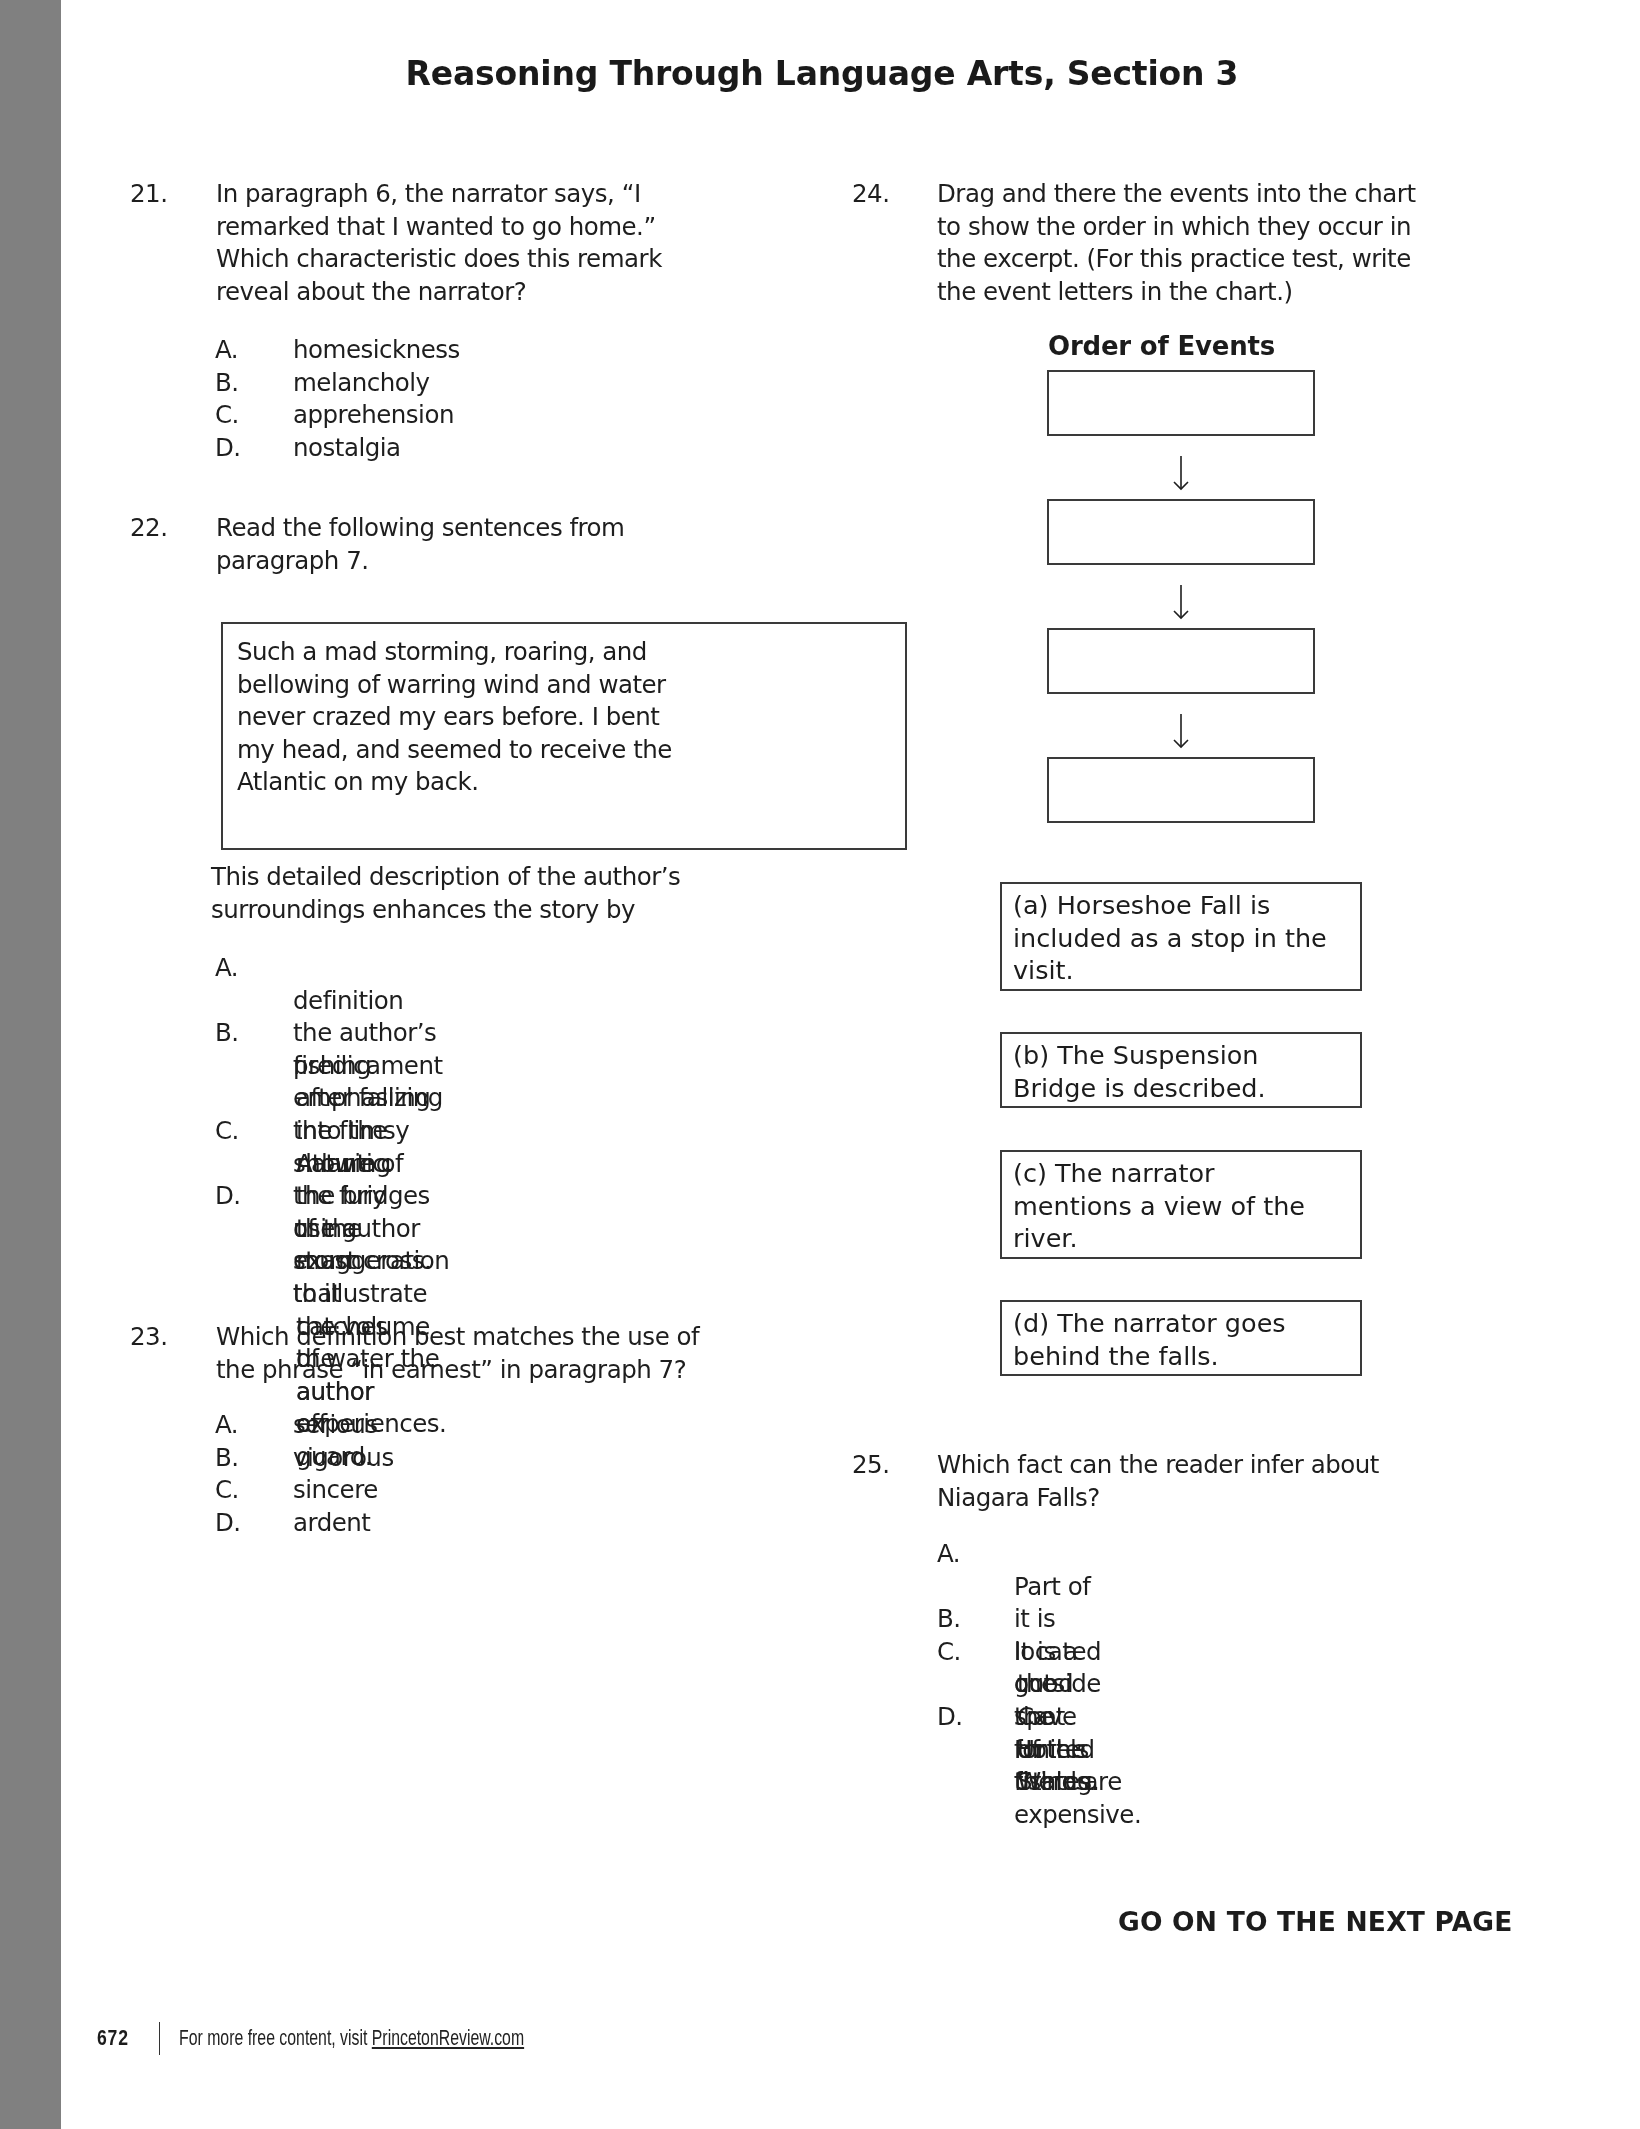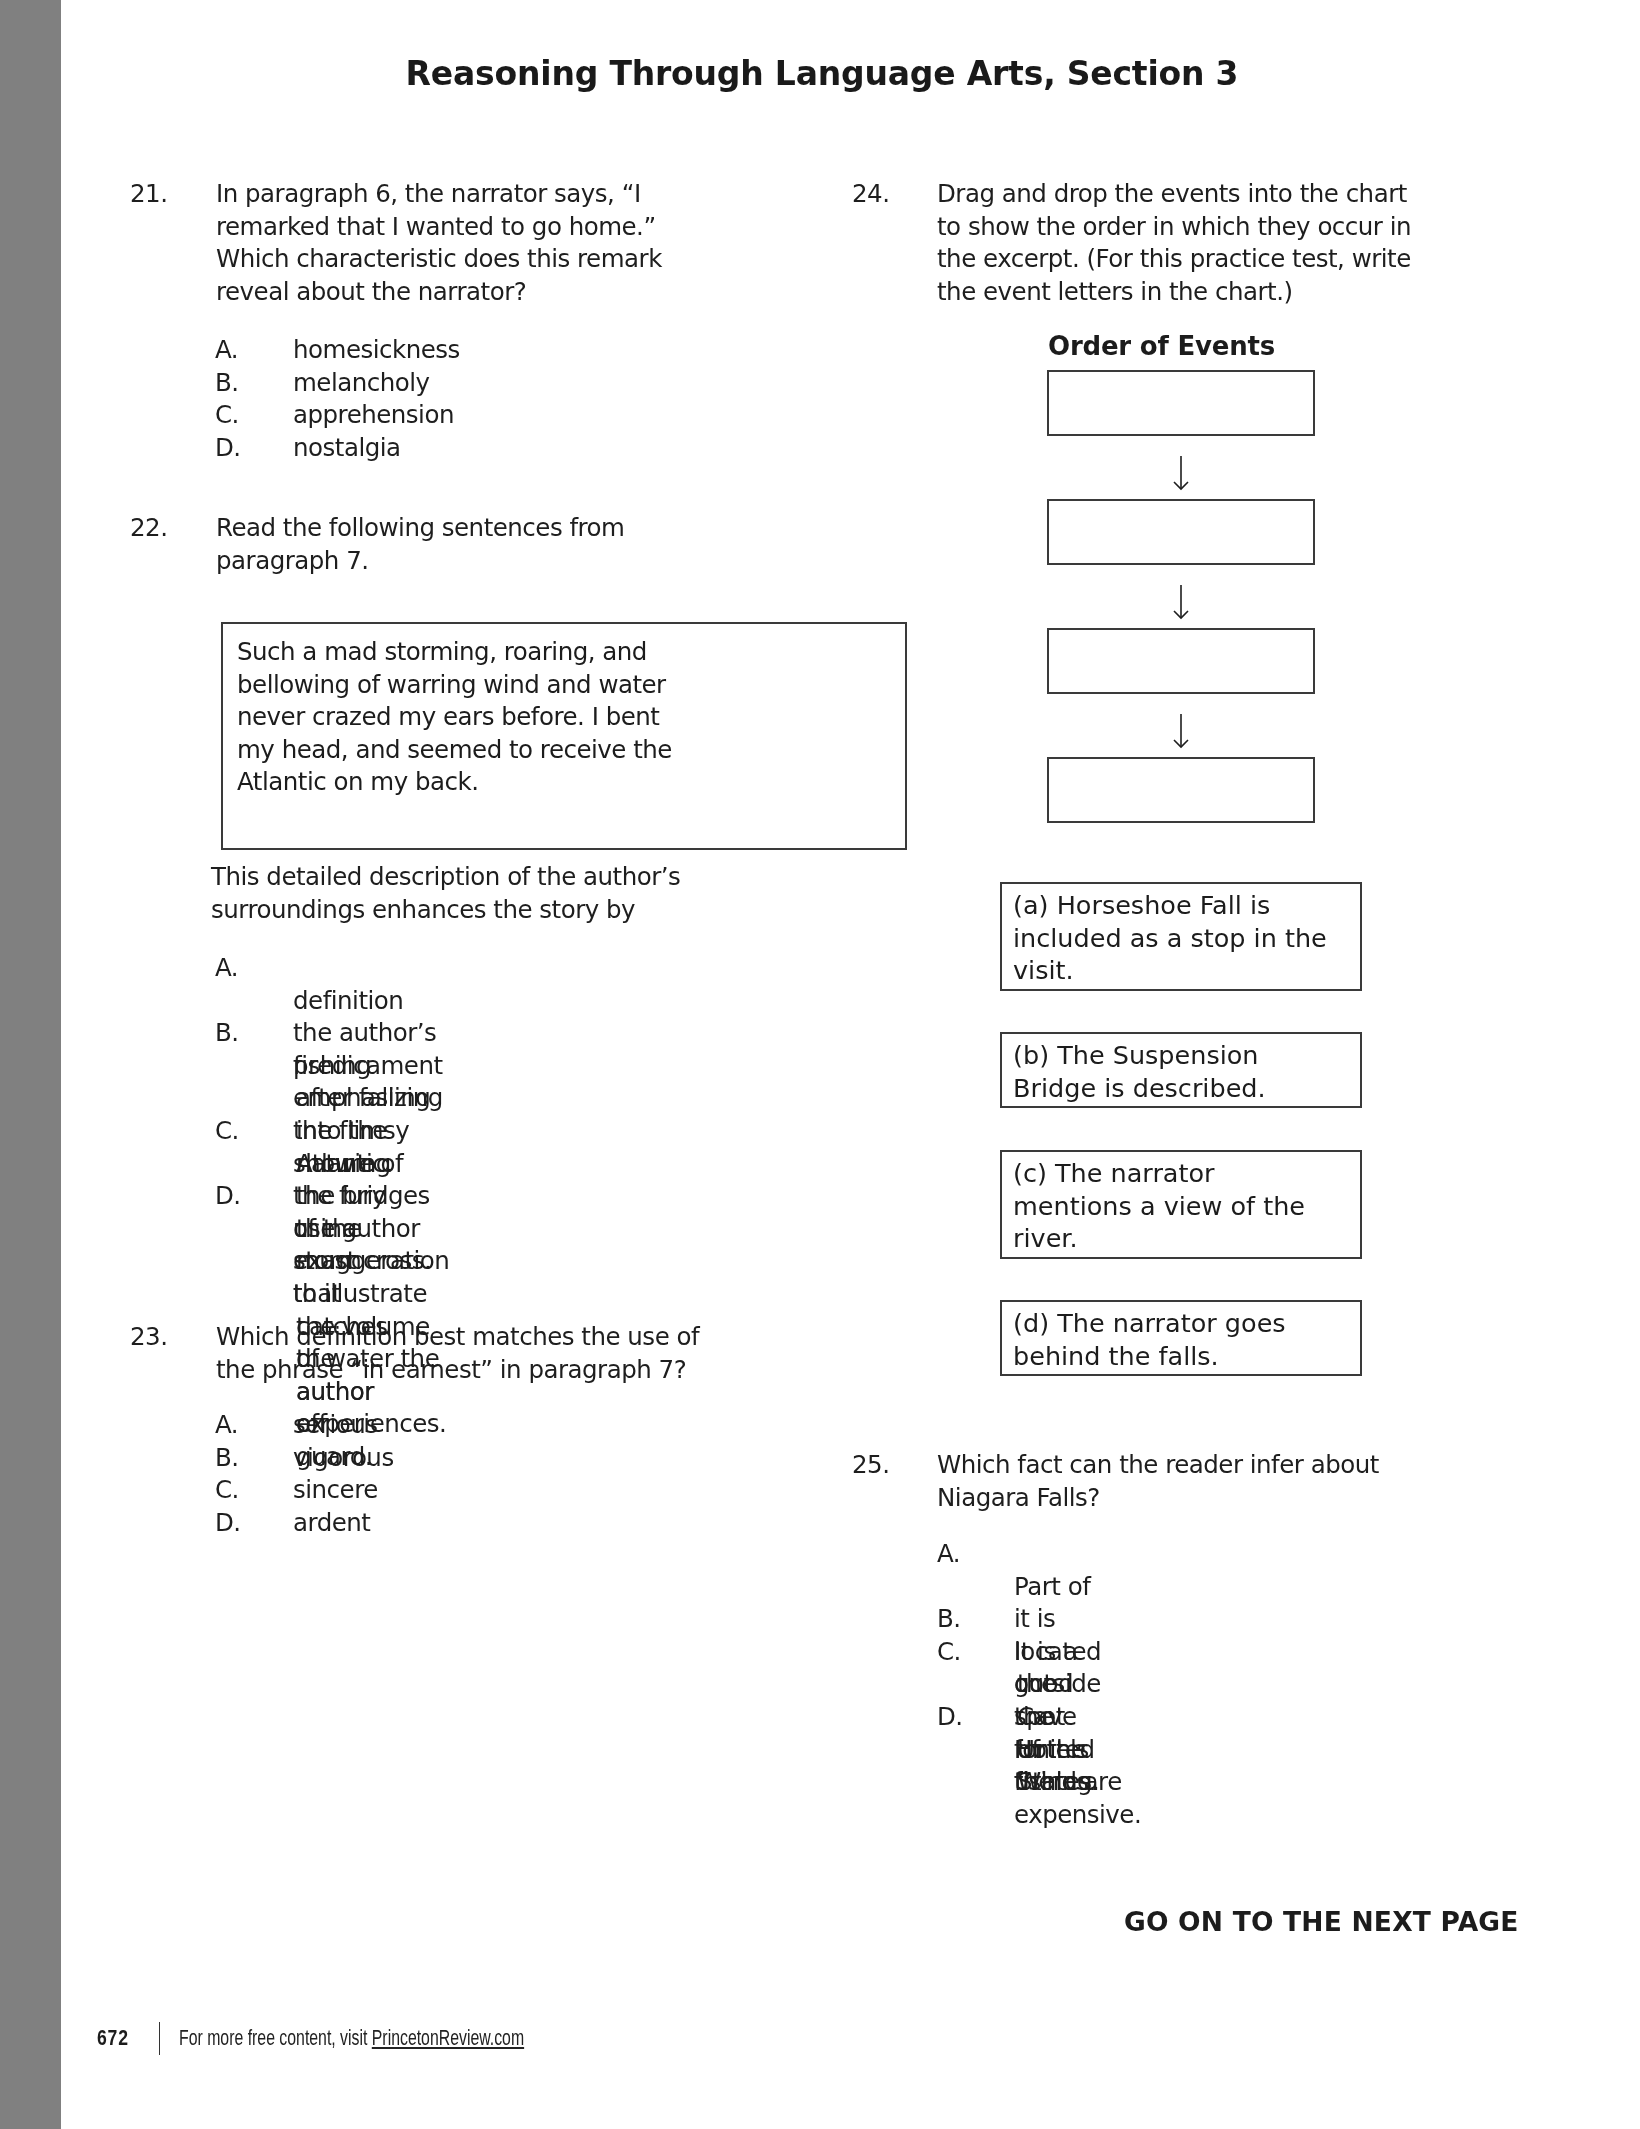--- a/index.html
+++ b/index.html
@@ -32,21 +32,21 @@
   .chart-title {
     position: absolute; left: 1048px; top: 330px; font-weight: bold; font-size: 26px; line-height: 32px; letter-spacing: -0.2px;
   }
   .order-box { position: absolute; left: 1047px; width: 268px; height: 66px; border: 2px solid #3a3a3a; box-sizing: border-box; background: #fff; }
   .arrow { position: absolute; left: 1171px; width: 20px; height: 36px; }
   .event-card {
     position: absolute; left: 1000px; width: 362px; border: 2px solid #3a3a3a; box-sizing: border-box;
     padding: 5px 10px 6px 11px; font-size: 25.5px; line-height: 32.5px; letter-spacing: 0; white-space: pre-line; margin-top: 6px;
   }
   .next-page {
-    position: absolute; left: 1118px; top: 1906px; font-weight: bold; font-size: 26.5px; letter-spacing: 0.2px; line-height: 32px; margin-left: 6px;
+    position: absolute; left: 1118px; top: 1906px; font-weight: bold; font-size: 26.5px; letter-spacing: 0.2px; line-height: 32px;
   }
   .footer { position: absolute; left: 97px; top: 2019px; height: 40px; font-family: "Liberation Sans", sans-serif; }
   .pg-num { position: absolute; left: 0; top: 6px; font-weight: bold; font-size: 22px; letter-spacing: 1px; transform: scaleX(0.8); transform-origin: left; }
   .footer-rule { position: absolute; left: 62px; top: 3px; width: 1px; height: 33px; background: #333; }
   .footer-text { position: absolute; left: 82px; top: 6px; font-size: 22px; white-space: nowrap; transform: scaleX(0.72); transform-origin: left; color: #222; }
   .footer-link { text-decoration: underline; color: #222; }
 </style>
 </head>
 <body>
 
@@ -147,21 +147,21 @@
     <span class="tx" style="left:78px;text-align:right;">sincere</span>
   </div>
   <div class="opt" style="left:215px;top:1506.8px;">
     <span class="lt">D.</span>
     <span class="tx" style="left:78px;">ardent</span>
   </div>
 </div>
 
 <div class="blk" style="left:0;top:0;">
   <span class="qnum" style="left:852px;top:178px;">24.</span>
-  <span class="qtext" style="left:937px;top:178px;width:620px;">Drag and drop the events into the chart
+  <span class="qtext" style="left:937px;top:178px;width:620px;">Drag and there the events into the chart
 to show the order in which they occur in
 the excerpt. (For this practice test, write
 the event letters in the chart.)</span>
 </div>
 
 <div class="chart-title">Order of Events</div>
 
 <div class="order-box" style="top:370px;"></div>
 <svg class="arrow" style="top:455px;" viewBox="0 0 20 36">
   <line x1="10" y1="1" x2="10" y2="34" stroke="#1e1e1e" stroke-width="1.6"></line>

